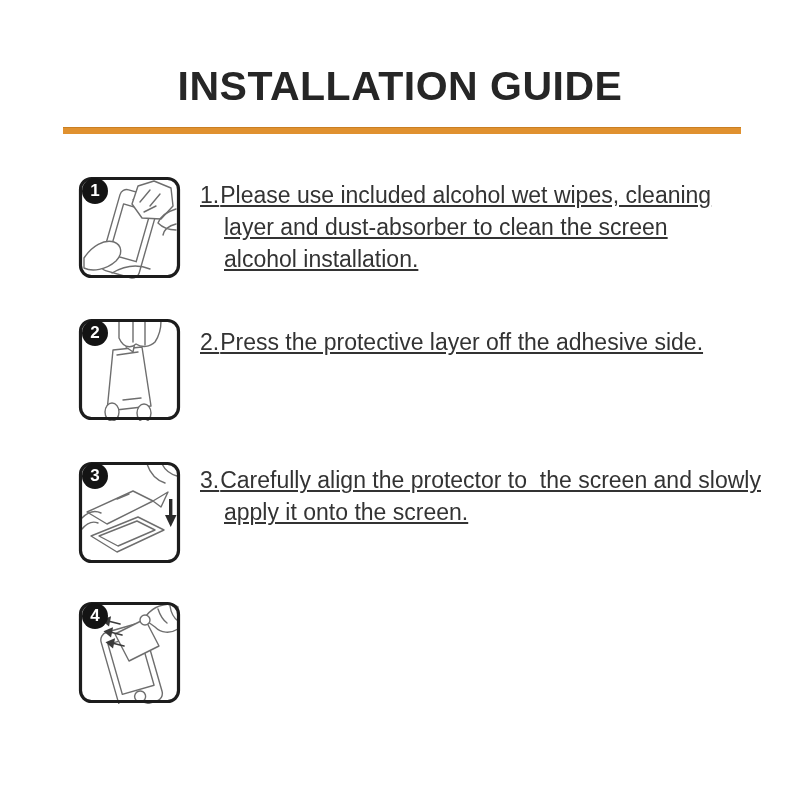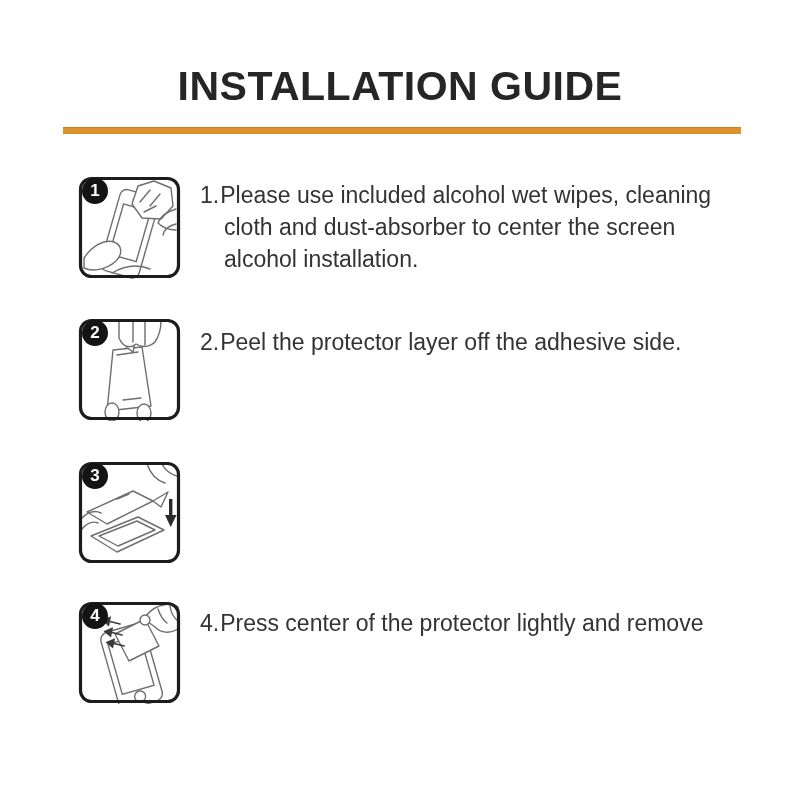--- a/index.html
+++ b/index.html
@@ -17,21 +17,21 @@
   }
   .step{position:absolute;left:78px;width:700px;height:104px;}
   .illus{position:absolute;left:0;top:0;width:103px;height:103px;}
   .illus svg{display:block;}
   .badge{
     position:absolute;left:4px;top:2px;width:26px;height:26px;border-radius:50%;
     background:#141414;color:#ffffff;font-size:17px;font-weight:700;
     display:flex;align-items:center;justify-content:center;
   }
   .stext{position:absolute;left:122px;color:#333333;font-size:23px;line-height:32px;}
-  .line{white-space:pre;}
+  .line{white-space:pre;text-decoration:underline;}
   .line.cont{padding-left:24px;}
   .num{padding-right:1px;}
 </style>
 </head>
 <body>
 
 <div class="page">
 
   <div class="title">INSTALLATION GUIDE</div>
   <div class="divider"></div>
@@ -56,21 +56,21 @@
             <path d="M6 82 C14 70 26 63 36 66 C44 69 45 78 38 85 C28 94 14 96 6 92 Z"></path>
             <path d="M34 97 C46 90 60 88 72 93" fill="none"></path>
           </g>
         </g>
         <rect x="2.5" y="2.5" width="98" height="98" rx="11" fill="none" stroke="#1c1c1c" stroke-width="3.2"></rect>
       </svg>
       <div class="badge">1</div>
     </div>
     <div class="stext" style="top:3px">
       <div class="line"><span class="num">1.</span><span>Please use included alcohol wet wipes, cleaning</span></div>
-      <div class="line cont">cloth and dust-absorber to center the screen</div>
+      <div class="line cont">layer and dust-absorber to clean the screen</div>
       <div class="line cont">alcohol installation.</div>
     </div>
   </div>
 
   <div class="step" style="top:318px">
     <div class="illus">
       <svg width="103" height="103" viewBox="0 0 103 103">
         <rect x="2.5" y="2.5" width="98" height="98" rx="11" fill="#ffffff"></rect>
         <g stroke="#6e6e6e" stroke-width="1.4" fill="#ffffff" stroke-linejoin="round" stroke-linecap="round">
           <path d="M35 32 L64 29 L73 88 L29 93 Z"></path>
@@ -81,21 +81,21 @@
             <path d="M55 3 L55 24 M67 3 L67 27" fill="none"></path>
           </g>
           <ellipse cx="34" cy="94" rx="7" ry="9"></ellipse>
           <ellipse cx="66" cy="95" rx="7" ry="9"></ellipse>
         </g>
         <rect x="2.5" y="2.5" width="98" height="98" rx="11" fill="none" stroke="#1c1c1c" stroke-width="3.2"></rect>
       </svg>
       <div class="badge">2</div>
     </div>
     <div class="stext" style="top:8px">
-      <div class="line"><span class="num">2.</span><span>Peel the protector layer off the adhesive side.</span></div>
+      <div class="line"><span class="num">2.</span><span>Press the protective layer off the adhesive side.</span></div>
     </div>
   </div>
 
   <div class="step" style="top:461px">
     <div class="illus">
       <svg width="103" height="103" viewBox="0 0 103 103">
         <rect x="2.5" y="2.5" width="98" height="98" rx="11" fill="#ffffff"></rect>
         <g stroke="#6e6e6e" stroke-width="1.4" fill="#ffffff" stroke-linejoin="round" stroke-linecap="round">
           <path d="M13 75 L60 56 L86 69 L39 91 Z"></path>
           <path d="M21 75 L59 60 L77 69 L40 85 Z" fill="none"></path>
@@ -105,20 +105,24 @@
           <path d="M69 3 C72 12 78 19 87 22 M84 3 C87 9 92 13 99 15" fill="none"></path>
           <path d="M4 57 C10 51 17 49 23 52 M4 68 C9 62 15 60 20 62" fill="none"></path>
         </g>
         <g fill="#2a2a2a">
           <rect x="91" y="38" width="3.4" height="17"></rect>
           <path d="M87 54 L98.5 54 L92.7 66 Z"></path>
         </g>
         <rect x="2.5" y="2.5" width="98" height="98" rx="11" fill="none" stroke="#1c1c1c" stroke-width="3.2"></rect>
       </svg>
       <div class="badge">3</div>
+    </div>
+    <div class="stext" style="top:3px">
+      <div class="line"><span class="num">3.</span><span>Carefully align the protector to  the screen and slowly</span></div>
+      <div class="line cont">apply it onto the screen.</div>
     </div>
   </div>
 
   <div class="step" style="top:601px">
     <div class="illus">
       <svg width="103" height="103" viewBox="0 0 103 103">
         <rect x="2.5" y="2.5" width="98" height="98" rx="11" fill="#ffffff"></rect>
         <g stroke="#6e6e6e" stroke-width="1.4" fill="#ffffff" stroke-linejoin="round" stroke-linecap="round">
           <g transform="rotate(-16 52 62)">
             <rect x="30" y="26" width="45" height="80" rx="8"></rect>
@@ -138,17 +142,16 @@
           <line x1="44" y1="34" x2="32" y2="31"></line>
             <path d="M34 27.5 L27 30.5 L32.5 35 Z"></path>
           <line x1="46" y1="45" x2="34" y2="42"></line>
             <path d="M36 38.5 L29 41.5 L34.5 46 Z"></path>
         </g>
         <rect x="2.5" y="2.5" width="98" height="98" rx="11" fill="none" stroke="#1c1c1c" stroke-width="3.2"></rect>
       </svg>
       <div class="badge">4</div>
     </div>
     <div class="stext" style="top:6px">
-      <div class="line"><span class="num">4.</span><span>Press center of the protector lightly and remove</span></div>
     </div>
   </div>
 
 </div>
 
 </body></html>

